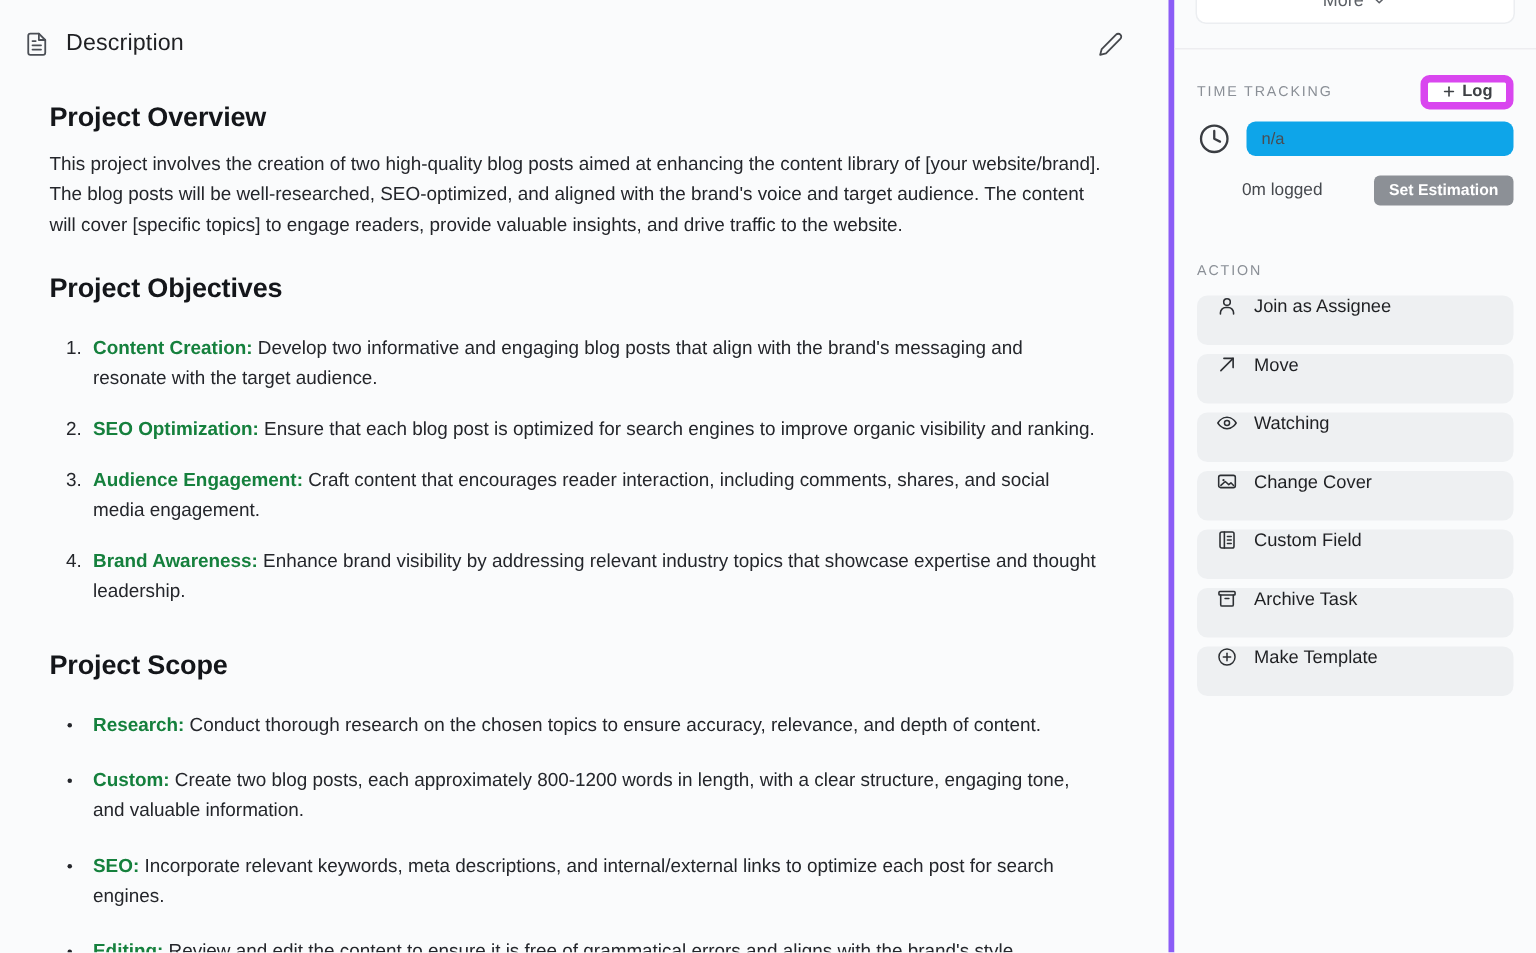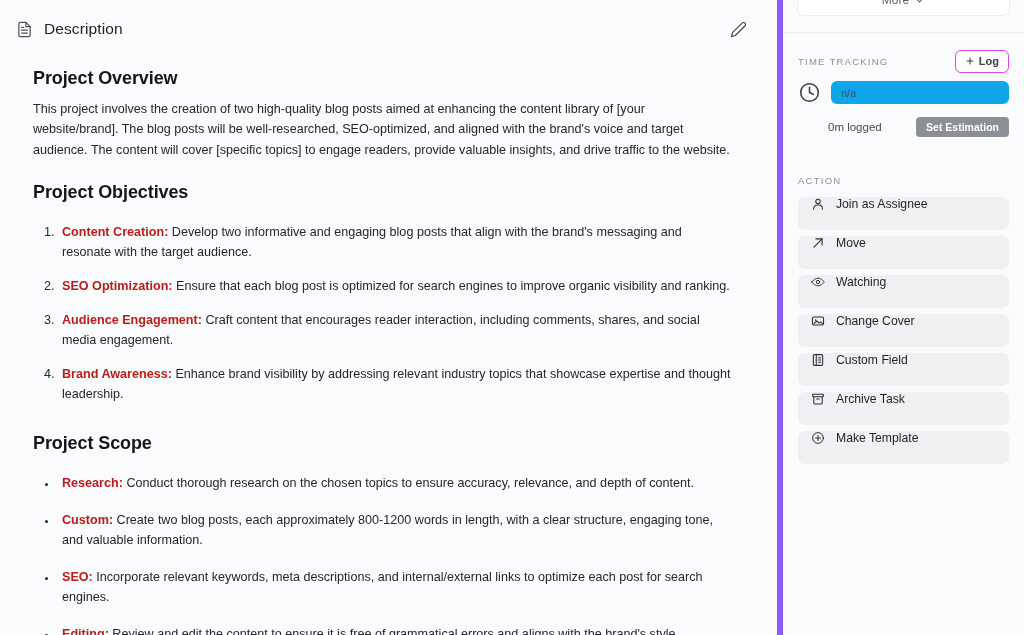--- a/index.html
+++ b/index.html
@@ -21,21 +21,21 @@
     display: flex;
     width: 1024px;
     height: 635px;
   }
 
   
   .main-panel {
     width: 783px;
     height: 635px;
     background: #fafbfc;
-    border-right: 6px solid #8b5cf6;
+    border-right: 4px solid #8b5cf6;
     position: relative;
     overflow: hidden;
   }
 
   .desc-header {
     height: 58px;
     display: flex;
     align-items: center;
     padding: 0 28px 0 16px;
   }
@@ -117,21 +117,21 @@
   }
   ul.scope > li {
     font-size: 12.6px;
     line-height: 1.58;
     color: #24262b;
     margin-bottom: 17px;
     padding-left: 4px;
   }
   ul.scope > li::marker { color: #24262b; font-size: 11px; }
 
-  .lead { font-weight: 700; color: #b91c1c; }
+  .lead { font-weight: 700; color: #15803d; }
 
   
   .sidebar {
     width: 241px;
     height: 635px;
     background: #fafbfc;
     position: relative;
     overflow: hidden;
   }
 
@@ -180,21 +180,21 @@
     font-weight: 500;
     letter-spacing: 1.25px;
     color: #8a8f96;
     text-transform: uppercase;
   }
 
   .log-btn {
     height: 23px;
     padding: 0 9px;
     background: #ffffff;
-    border: 1px solid #d946ef;
+    border: 5px solid #d946ef;
     border-radius: 6px;
     display: flex;
     align-items: center;
     gap: 4px;
     font-size: 11px;
     font-weight: 600;
     color: #3e4145;
     cursor: pointer;
     font-family: inherit;
   }

